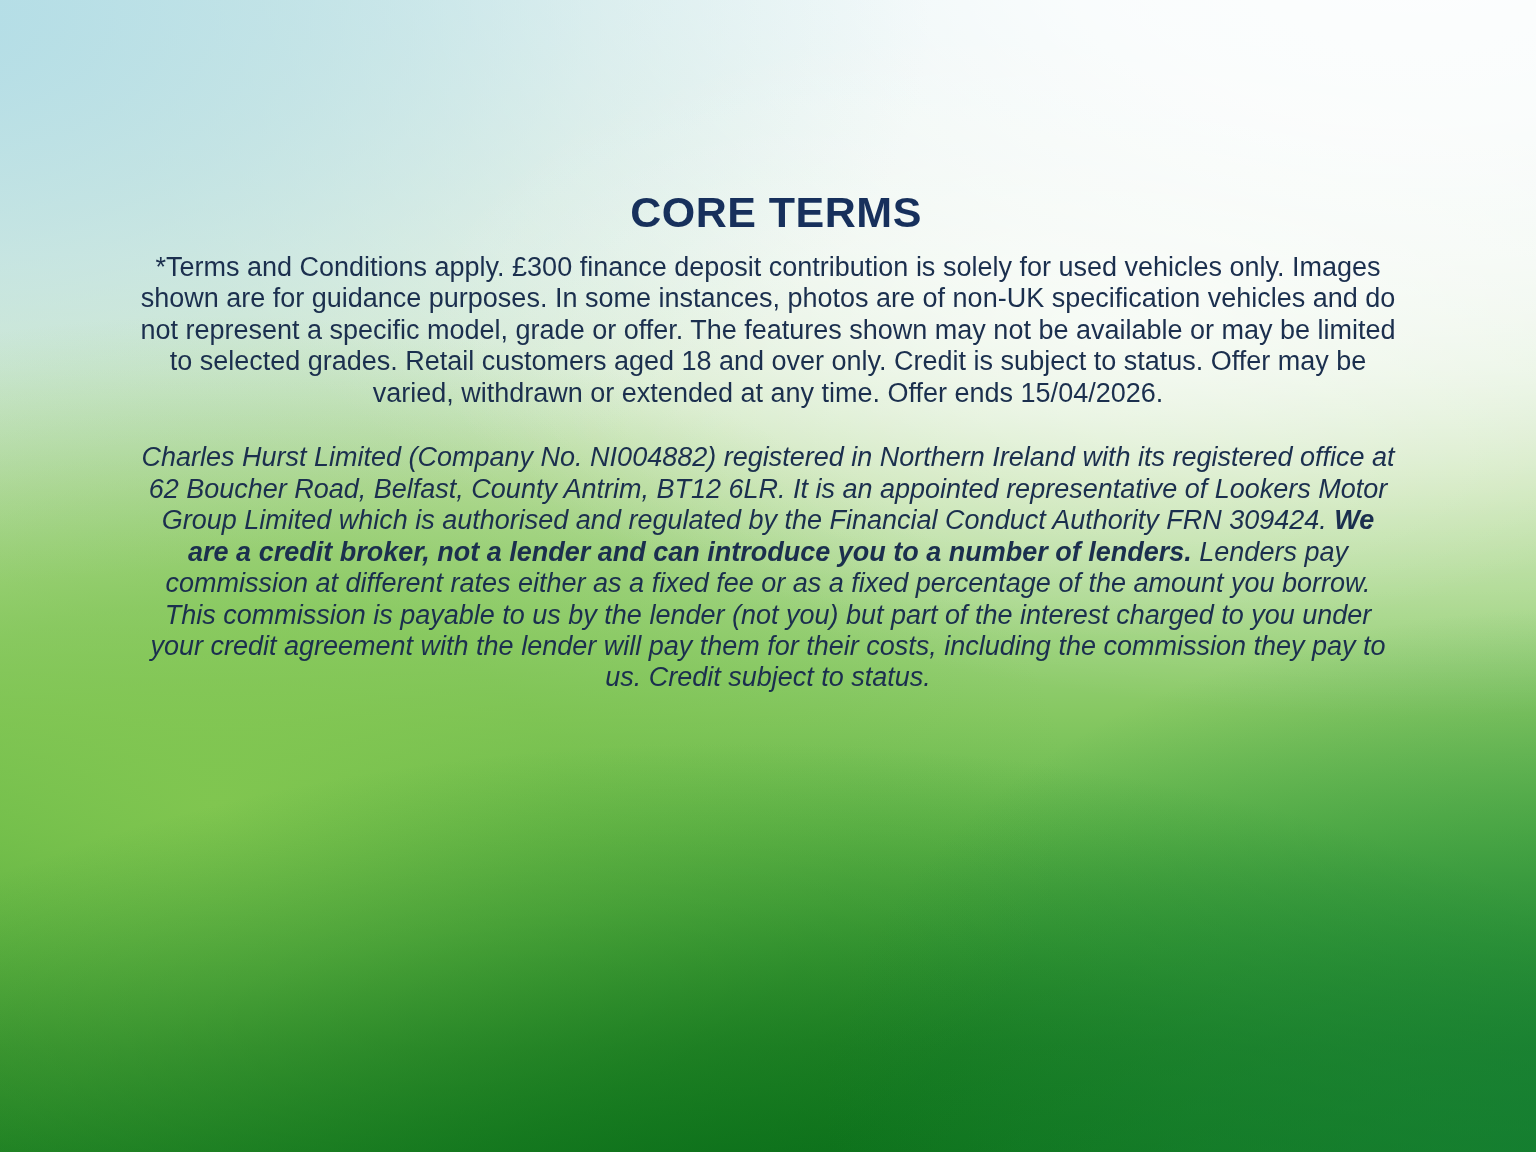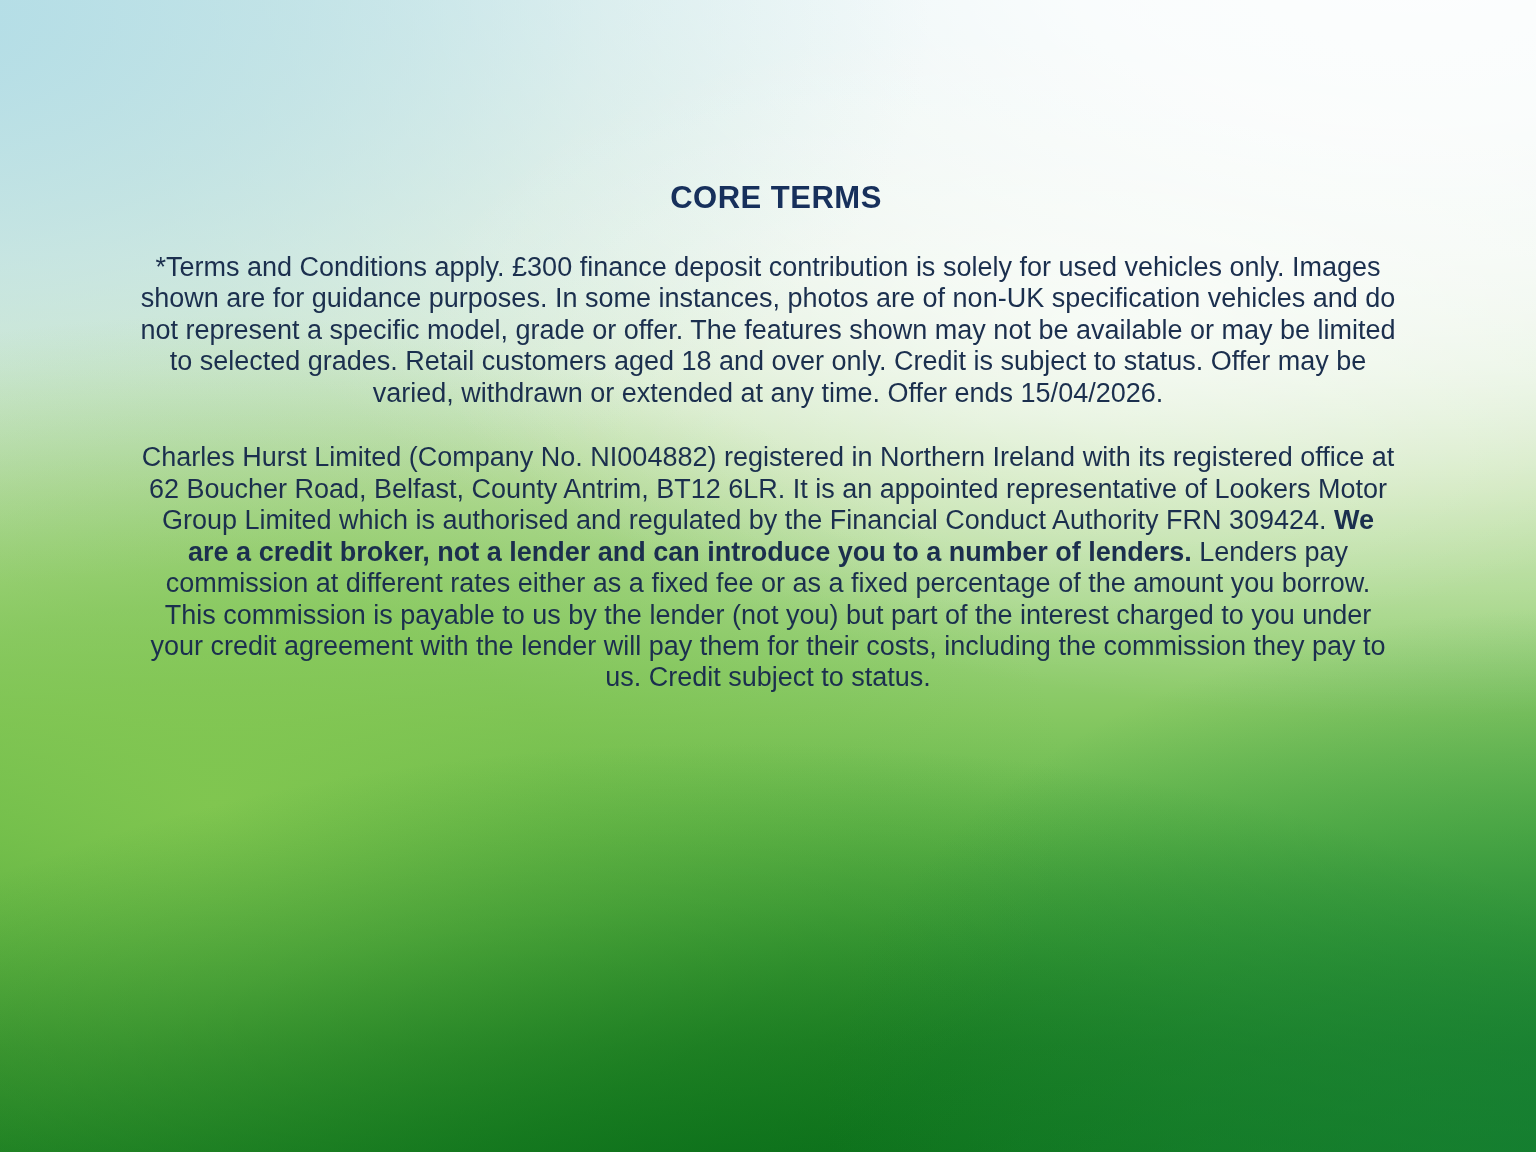--- a/index.html
+++ b/index.html
@@ -89,21 +89,21 @@
     inset: 0;
     z-index: 5;
   }
 
   .slide-title {
     position: absolute;
     top: 160px;
     left: 16px;
     right: 0;
     text-align: center;
-    font-size: 31px;
+    font-size: 43px;
     font-weight: bold;
     letter-spacing: 0.5px;
     color: #17305c;
     line-height: 1.1;
   }
 
   .body-block {
     position: absolute;
     top: 252px;
     left: 138px;
@@ -112,20 +112,21 @@
 
   .para {
     text-align: center;
     font-size: 27px;
     line-height: 1.165;
     color: #1b2f4e;
     margin: 0;
   }
   .para + .para {
     margin-top: 33px;
+    font-style: italic;
   }
   .para b {
     font-weight: bold;
   }
 </style>
 </head>
 <body>
 
 <div id="slide">
 

